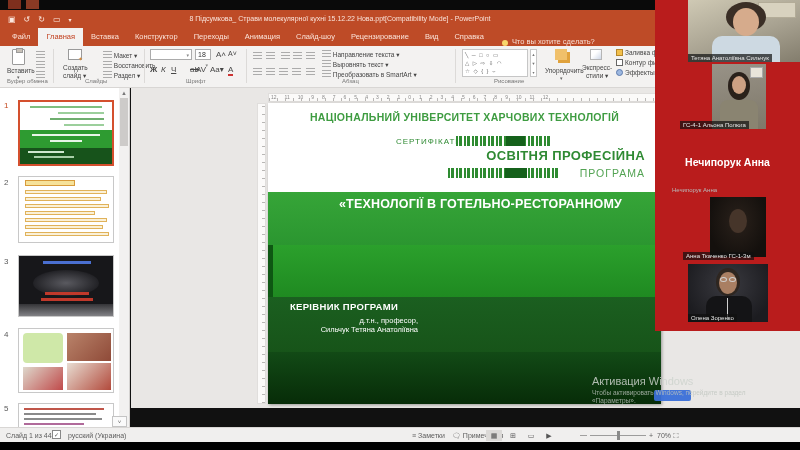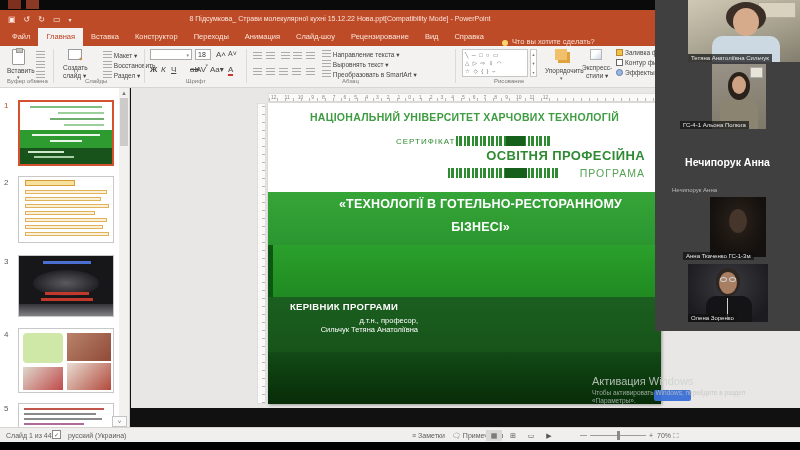--- a/index.html
+++ b/index.html
@@ -91,21 +91,21 @@
   .zoomtrack { position:absolute; top:7px; width:56px; height:1px; background:#9c9c9c; }
   .zoomthumb { position:absolute; top:3px; width:3px; height:9px; background:#8a8a8a; }
 
   
   .wm1 { position:absolute; left:592px; top:375px; font-size:11px; color:rgba(205,210,205,.85); }
   .wm2 { position:absolute; left:592px; top:389px; font-size:6.5px; color:rgba(190,196,190,.8); }
   .wm3 { position:absolute; left:592px; top:397px; font-size:6.5px; color:rgba(190,196,190,.8); }
   .bluepatch { position:absolute; left:654px; top:390px; width:37px; height:11px; background:#3A6FD8; border-radius:2px; opacity:.95; }
 
   
-  .video-panel { position:absolute; left:655px; top:0; width:145px; height:331px; background:#404040; }
+  .video-panel { position:absolute; left:655px; top:0; width:145px; height:331px; background:#b91c1c; }
   .vtile { position:absolute; overflow:hidden; }
   .vlabel { position:absolute; font-size:6px; color:#e6e6e6; background:rgba(15,15,15,.7); padding:1px 3px; white-space:nowrap; }
   .head-sh { position:absolute; border-radius:50%; }
   .active-name { position:absolute; left:0; top:156px; width:145px; text-align:center; font-size:10.5px; font-weight:bold; color:#fff; }
   .active-sub { position:absolute; left:17px; top:187px; font-size:6px; color:#b9b9b9; }
 
   .bottom-strip { position:absolute; left:0; top:442px; width:800px; height:8px; background:#000; }
 </style>
 </head>
 <body>
@@ -294,21 +294,20 @@
     <div class="slide">
       <div class="uni">НАЦІОНАЛЬНИЙ УНІВЕРСИТЕТ ХАРЧОВИХ ТЕХНОЛОГІЙ</div>
       <div class="certlab">СЕРТИФІКАТНА</div>
       <div class="bc" style="left:188px;top:33px;width:96px;"></div>
       <div class="certmain">ОСВІТНЯ ПРОФЕСІЙНА</div>
       <div class="bc" style="left:180px;top:65px;width:110px;"></div>
       <div class="certsub">ПРОГРАМА</div>
 
       <div class="band-bright">
         <div class="stitle" style="top:5px;">«ТЕХНОЛОГІЇ В ГОТЕЛЬНО-РЕСТОРАННОМУ</div>
-        <div class="stitle" style="top:28px;">БІЗНЕСІ»</div>
       </div>
       <div class="band-mid">
           <div class="strip"></div>
         </div>
       <div class="band-dark"></div>
       <div class="headblock">
         <h1>КЕРІВНИК ПРОГРАМИ</h1>
         <p><span>д.т.н., професор,</span><br><span>Сильчук Тетяна Анатоліївна</span></p>
       </div>
       <div class="band-deep"></div>

